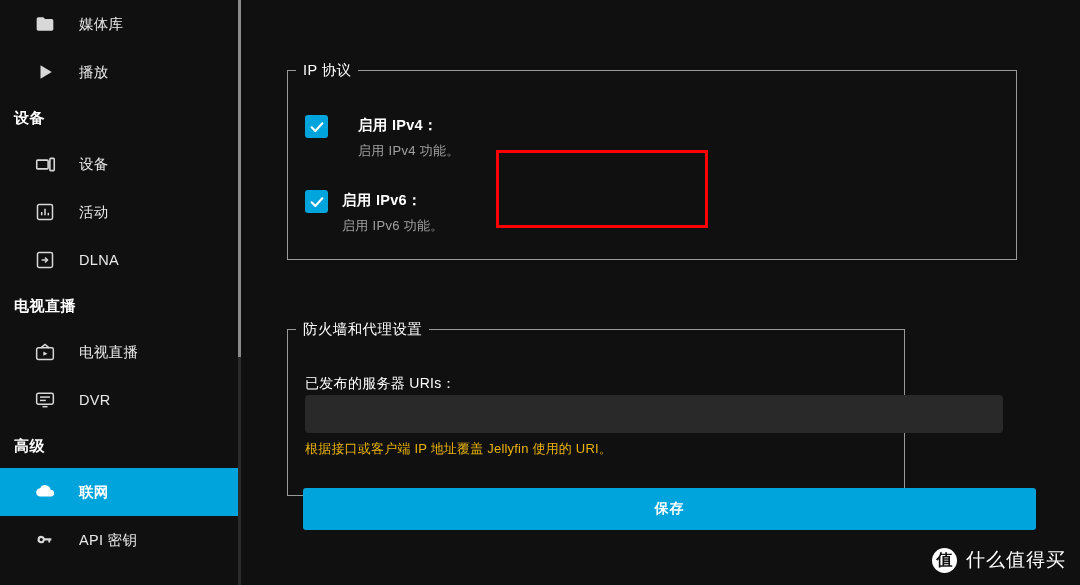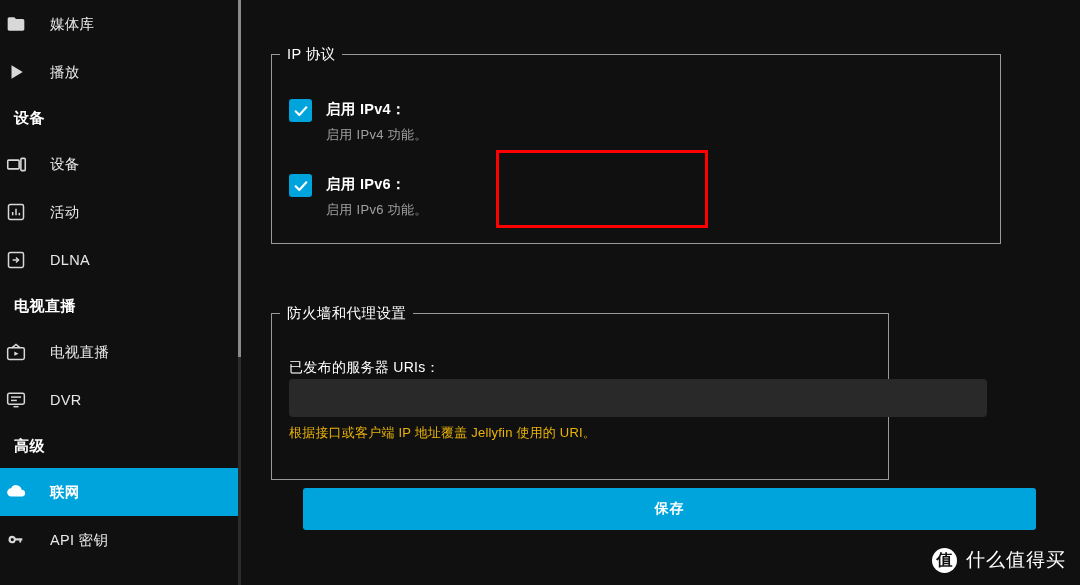--- a/index.html
+++ b/index.html
@@ -34,21 +34,21 @@
   }
   .nav-list {
     list-style: none;
     margin: 0;
     padding: 0;
   }
   .nav-item {
     display: flex;
     align-items: center;
     height: 48px;
-    padding-left: 4px;
+    padding-left: 33px;
     box-sizing: border-box;
     cursor: pointer;
   }
   .nav-item.active {
     background: #00a4dc;
     align-items: center;
   }
   .nav-icon {
     width: 24px;
     height: 24px;
@@ -109,21 +109,21 @@
     overflow: hidden;
   }
   .content {
     position: absolute;
     left: 30px;
     top: 0;
     width: 1010px;
   }
   fieldset.panel {
     border: 1px solid #9a9a9a;
-    margin: 0;
+    margin: 16px;
     padding: 0;
     box-sizing: border-box;
     background: transparent;
   }
   fieldset.panel > legend {
     font-size: 14.5px;
     color: #ffffff;
     padding: 0 7px;
     margin-left: 8px;
     letter-spacing: .4px;
@@ -140,21 +140,21 @@
     left: 0;
     top: 304px;
     width: 618px;
     height: 176px;
   }
   .field-row {
     display: flex;
     align-items: flex-start;
     padding-left: 17px;
   }
-  #ip-row-v4 { position: absolute; left: 0; top: 33px; }
+  #ip-row-v4 { position: absolute; left: 0; top: 33px; gap: 16px; }
   #ip-row-v6 { position: absolute; left: 0; top: 108px; }
 
   .checkbox {
     width: 23px;
     height: 23px;
     min-width: 23px;
     background: #00a4dc;
     border-radius: 3px;
     display: flex;
     align-items: center;

